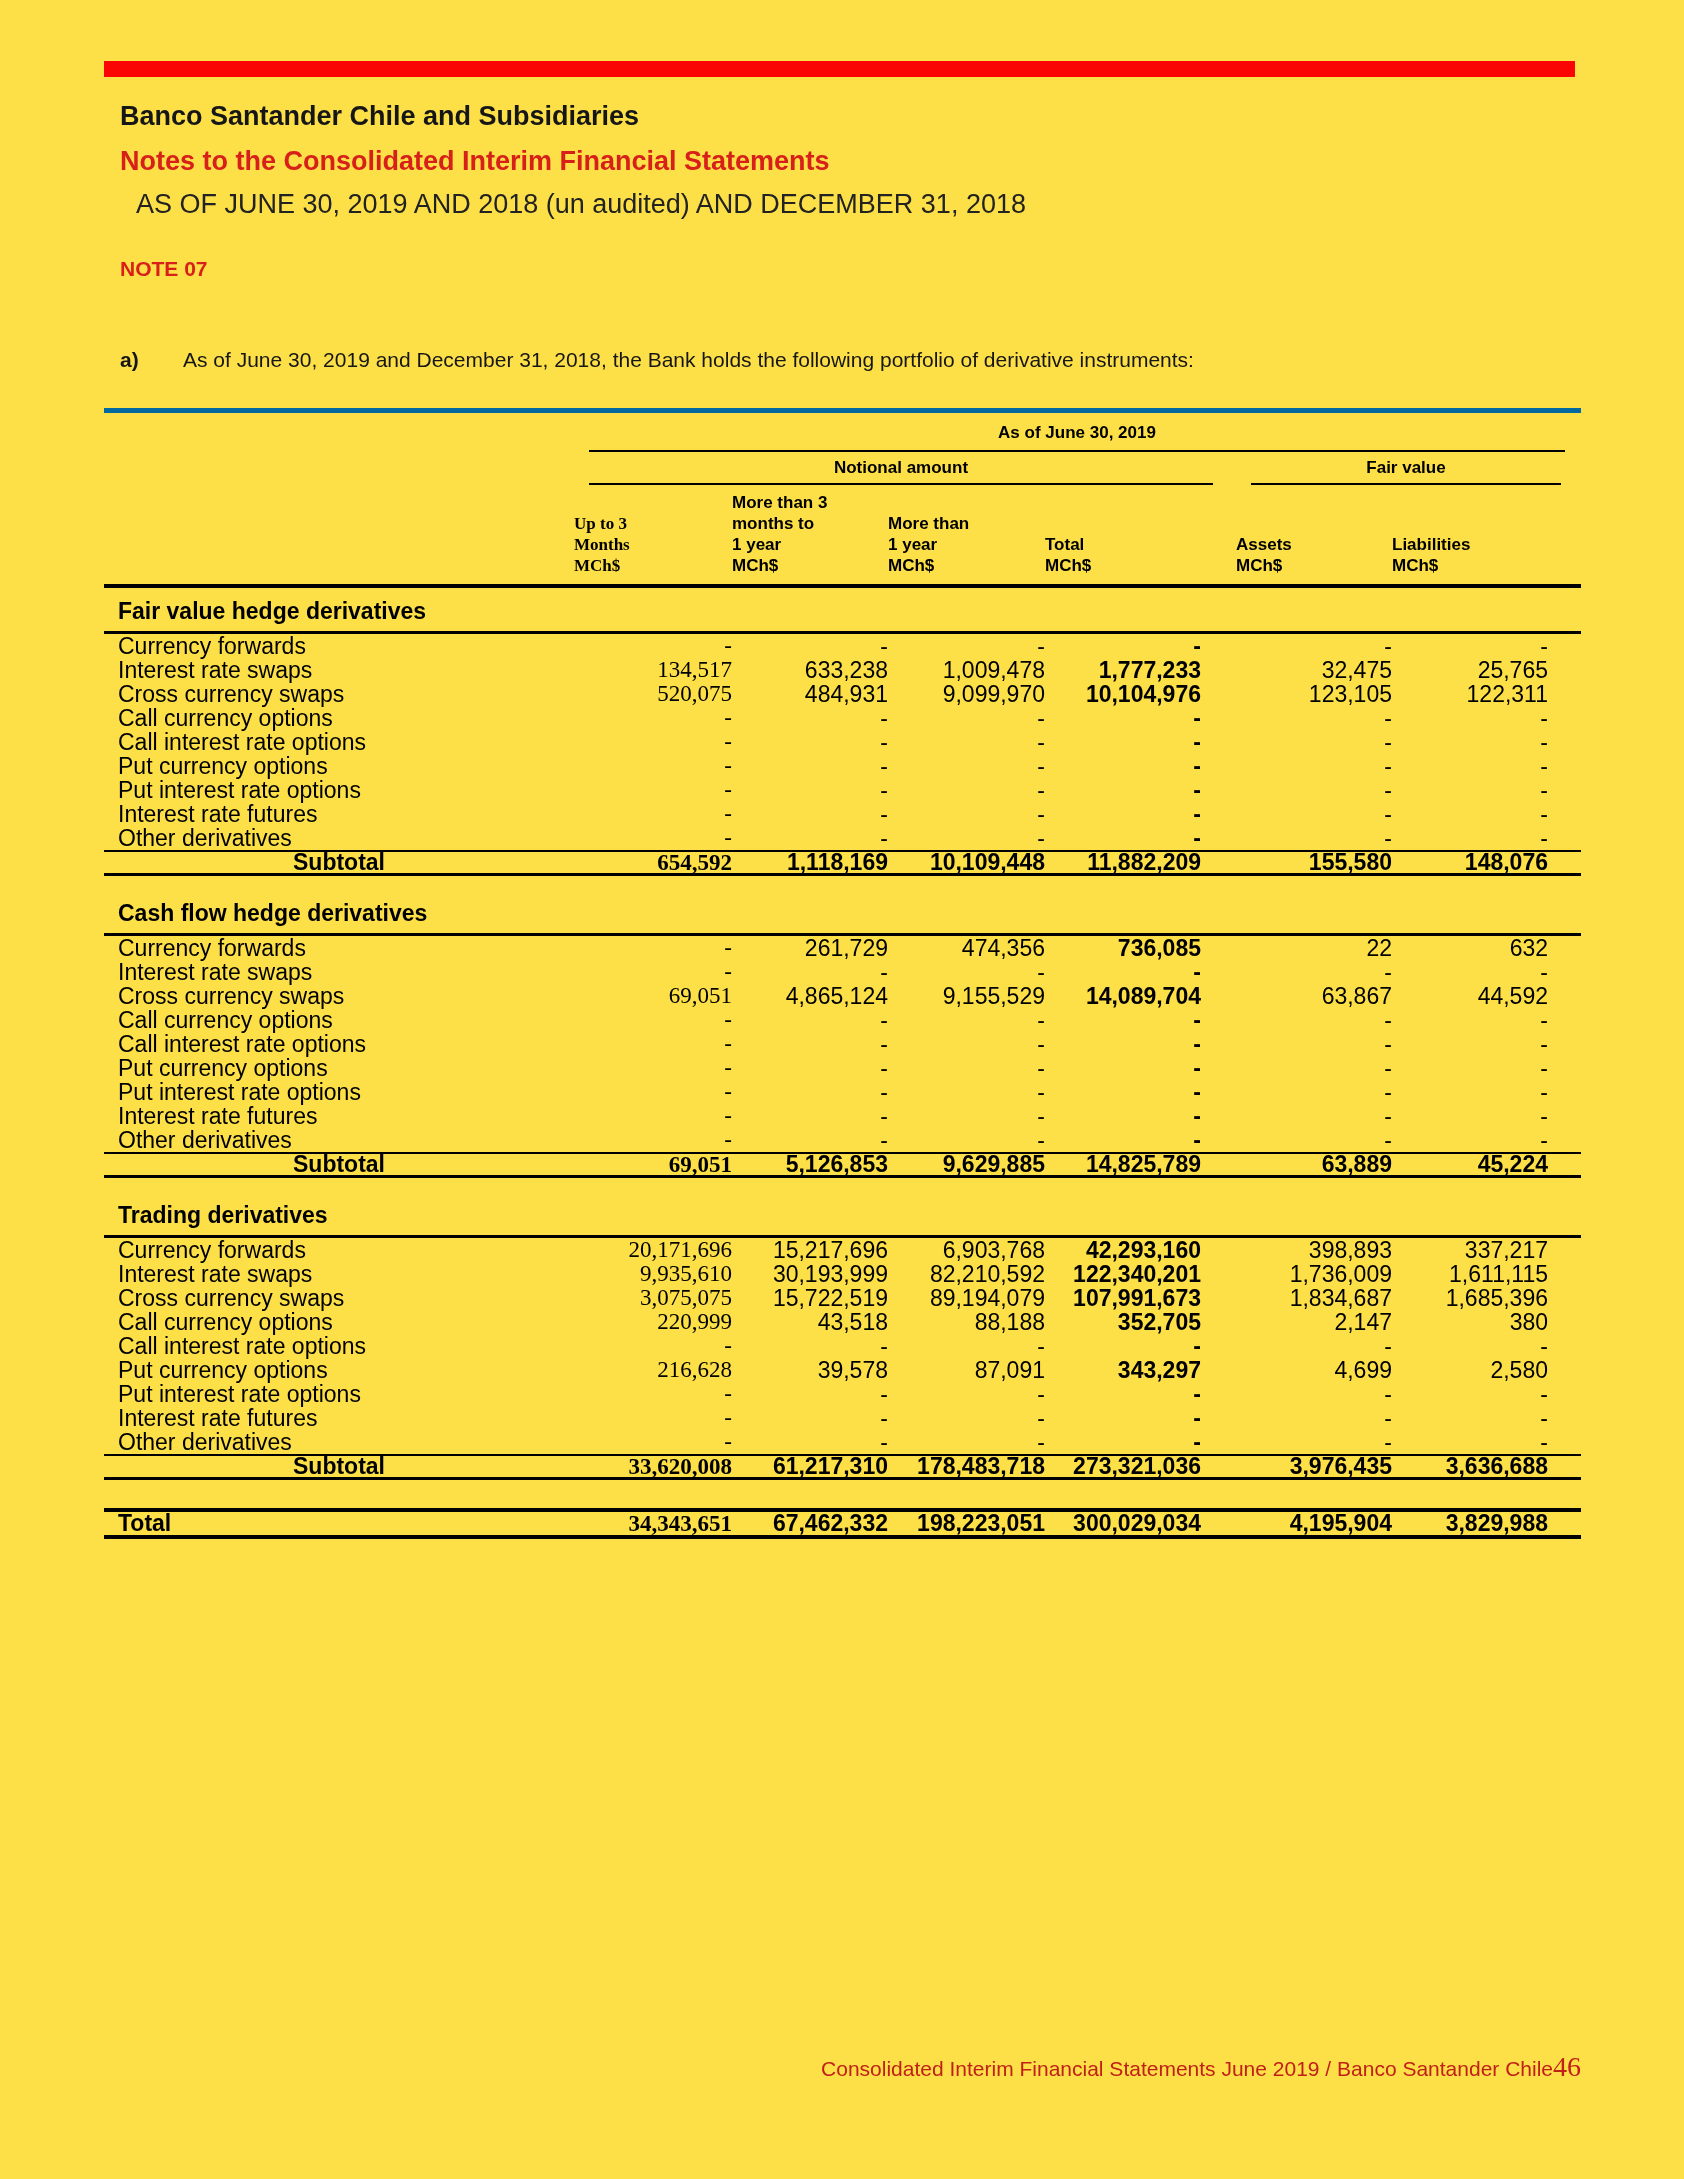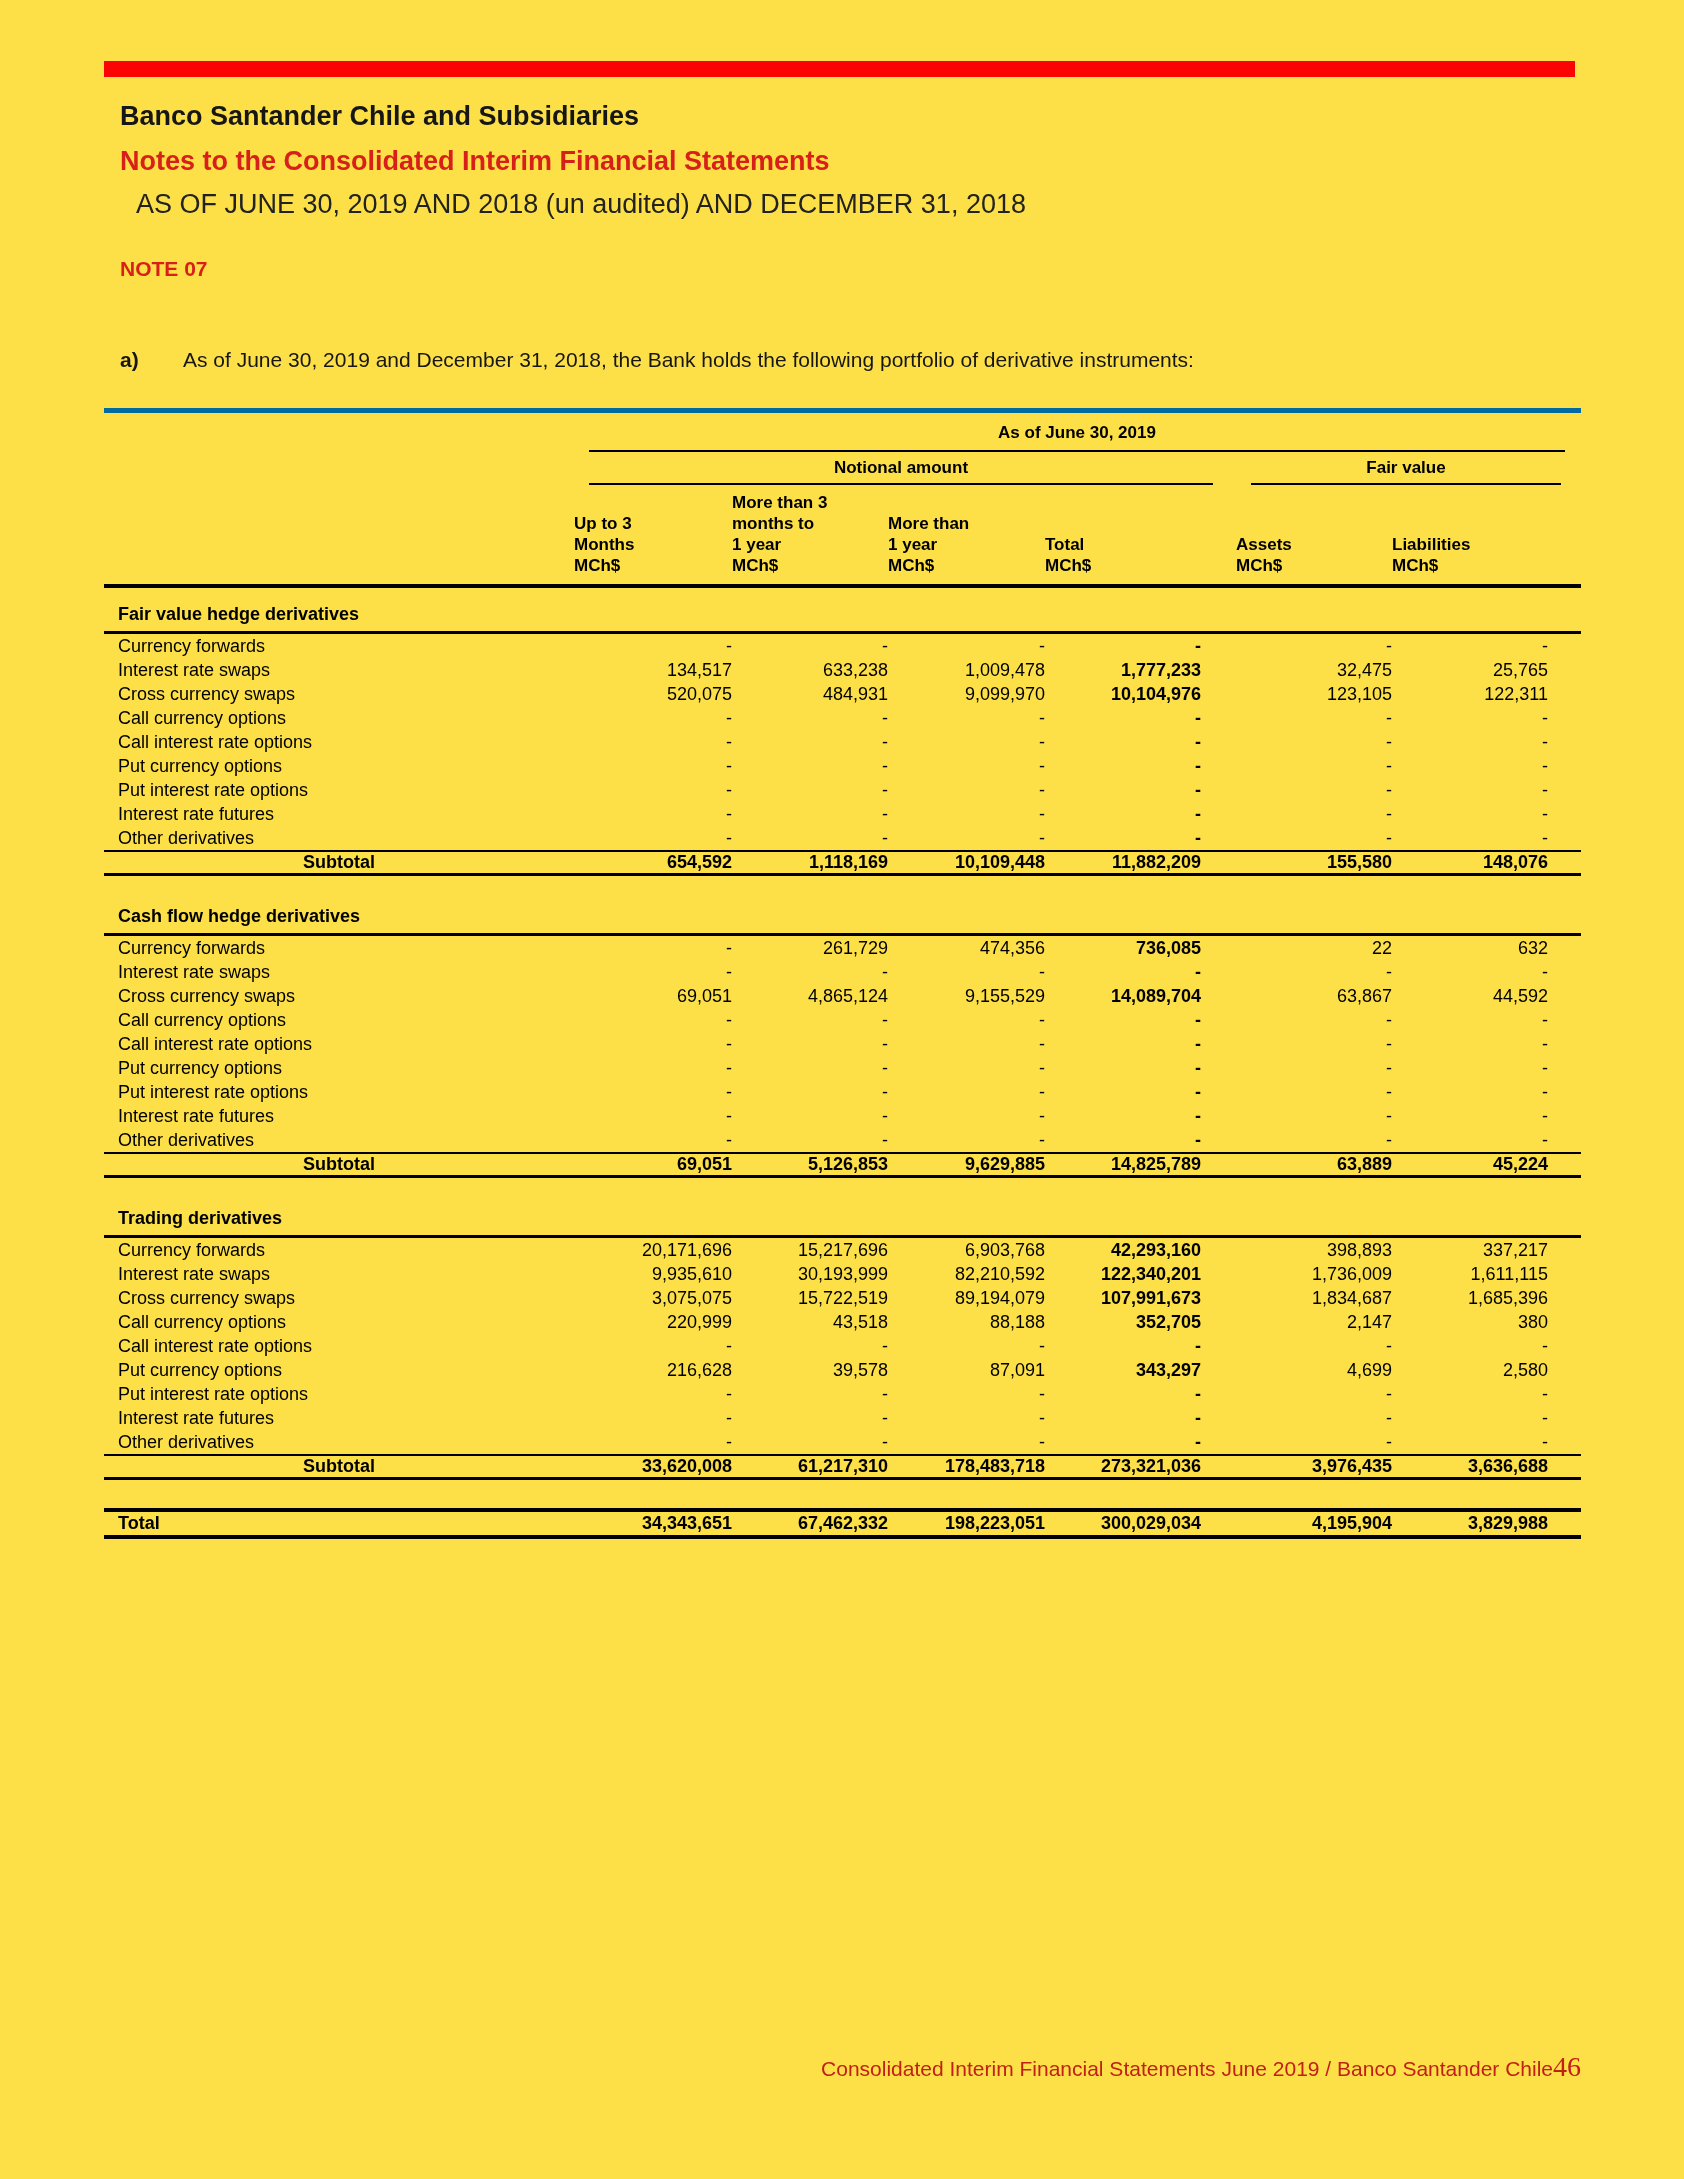--- a/index.html
+++ b/index.html
@@ -18,37 +18,37 @@
   .subtitle{position:absolute; left:120px; top:146px; font-size:27px; font-weight:bold; color:var(--heading-red);}
   .dateline{position:absolute; left:136px; top:189px; font-size:27px; font-weight:normal; color:#222;}
   .note-block{position:absolute; left:120px; top:253px; font-size:21px; font-weight:bold; color:var(--heading-red); line-height:31px;}
   .intro{position:absolute; left:120px; top:348px; font-size:21px; color:#161616;}
   .intro .marker{display:inline-block; width:63px; font-weight:bold;}
 
   
   .fin-table{position:absolute; left:104px; top:408px; width:1477px; border-top:5px solid #0369a1; color:#000;}
   .c{flex:0 0 auto;}
   .col-label{width:470px;}
-  .col-a{width:158px;} .col-b{width:156px;} .col-c{width:157px;} .col-d{width:156px;}
+  .col-a{width:158px;font-family:Liberation Serif, serif;} .col-b{width:156px;} .col-c{width:157px;} .col-d{width:156px;}
   .col-gap{width:35px;} .col-e{width:156px;} .col-f{width:156px;} .col-end{width:31px;}
   .num{text-align:right;}
   .bold{font-weight:bold;}
 
   .period-row{display:flex; margin-top:10px;}
   .period-cell{margin-left:485px; width:976px; text-align:center; font-weight:bold; font-size:17px;
     padding-bottom:7px; border-bottom:2px solid #000;}
   .group-row{display:flex; margin-left:485px;}
   .group-cell{text-align:center; font-weight:bold; font-size:17px; padding:6px 0 5px; border-bottom:2px solid #000;}
   .group-notional{width:624px;}
   .group-gap{width:38px;}
   .group-fv{width:310px;}
   .head-cols{display:flex; align-items:flex-end; padding:7px 0 8px; border-bottom:4px solid #000;}
   .head-cell{text-align:left; font-weight:bold; font-size:17px; line-height:21px; white-space:pre-line;}
 
-  .t-row{display:flex; align-items:center; height:24px; font-size:18px;}
+  .t-row{display:flex; align-items:center; height:24px; font-size:23px;}
   .data-row .col-label{padding-left:14px;}
   .section{margin-top:0;}
   .section + .section{margin-top:14px;}
   .section-title-row{height:46px; align-items:flex-end; padding-bottom:6px; border-bottom:3px solid #000;}
   .section-title{font-weight:bold; padding-left:14px;}
   .subtotal-row{height:26px; border-top:2px solid #000; border-bottom:3px solid #000; font-weight:bold;}
   .sub-label{text-align:center;}
   .total-row{height:31px; margin-top:28px; border-top:4px solid #000; border-bottom:4px solid #000; font-weight:bold;}
   .total-row .col-label{padding-left:14px;}
 

